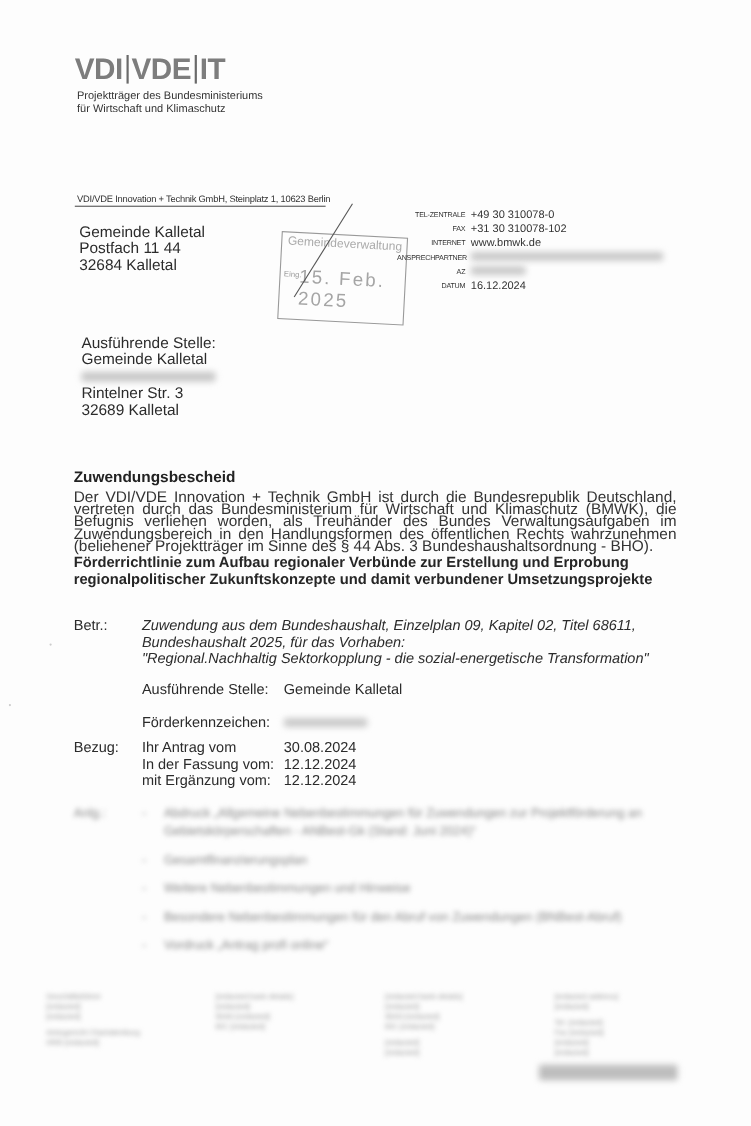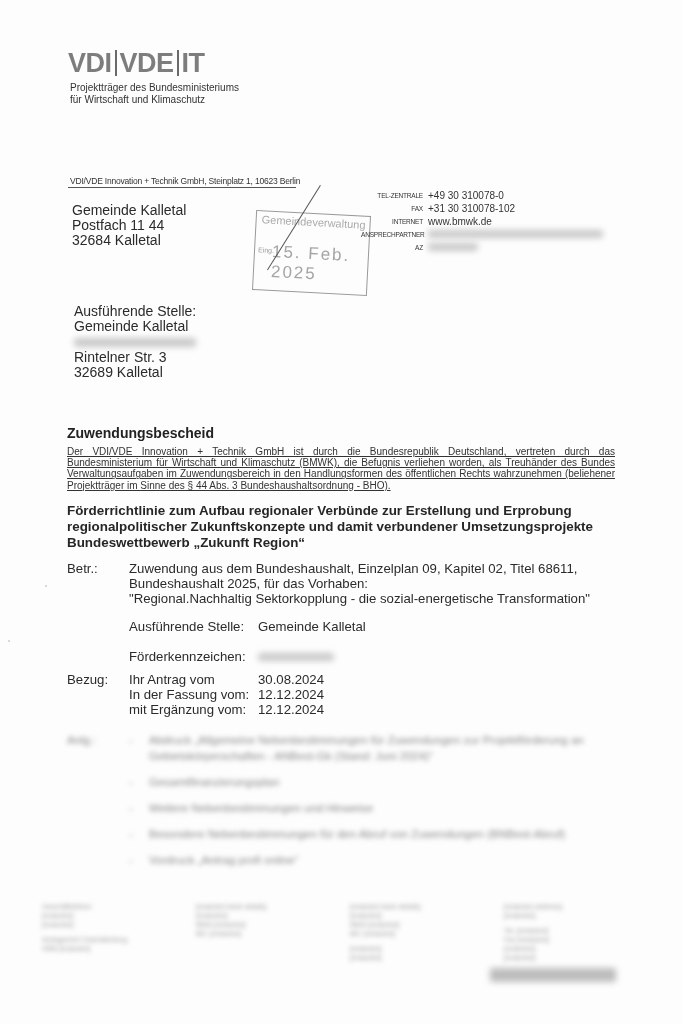--- a/index.html
+++ b/index.html
@@ -28,24 +28,24 @@
     
     .stamp { left: 254px; top: 213px; width: 113px; height: 78px; border: 1px solid #999; transform: rotate(3deg); }
     .stamp-top { left: 5px; top: 2px; font-size: 11px; color: #aaa; letter-spacing: 0px; }
     .stamp-eing { left: 3px; top: 35px; font-size: 7px; color: #999; }
     .stamp-date { left: 17px; top: 30px; font-size: 17px; color: #a5a5a5; letter-spacing: 2px; font-family: "Liberation Sans Narrow", "Liberation Sans", sans-serif; }
     .slash { left: 320px; top: 185px; width: 1px; height: 100px; background: #555; transform-origin: top left; transform: rotate(32deg); }
     
     .exec { left: 74px; top: 304px; font-size: 14px; line-height: 15px; color: #2b2b2b; }
     
     .title { left: 67px; top: 425px; font-size: 14px; font-weight: 700; color: #222; }
-    .intro { left: 67px; top: 446px; width: 548px; font-size: 10px; line-height: 11.2px; color: #333; text-align: justify; text-align-last: left; text-decoration: underline; }
+    .intro { left: 67px; top: 446px; width: 548px; font-size: 14px; line-height: 11.2px; color: #333; text-align: justify; text-align-last: left; }
     .bold-title { left: 67px; top: 503px; width: 570px; font-size: 13.4px; line-height: 16.2px; font-weight: 700; color: #262626; }
     .betr { left: 67px; top: 561px; font-size: 13.2px; line-height: 15px; color: #2b2b2b; }
-    .betr-body { left: 129px; top: 561px; font-size: 13.2px; line-height: 15px; color: #2b2b2b; white-space: nowrap; }
+    .betr-body { left: 129px; top: 561px; font-size: 13.2px; line-height: 15px; color: #2b2b2b; white-space: nowrap; font-style: italic; }
     .kv { left: 129px; font-size: 13.2px; line-height: 15px; color: #2b2b2b; white-space: nowrap; }
     .kv .k { display: inline-block; width: 129px; }
     .bez-label { left: 67px; top: 672px; font-size: 13.2px; color: #2b2b2b; text-align: center; }
     .anlagen { left: 67px; top: 732px; width: 560px; font-size: 11.5px; line-height: 16px; color: #888; filter: blur(2.6px); }
     .anlagen .lbl { position: absolute; left: 0; top: 0; }
     .anlagen ul { list-style: none; margin: 0; padding: 0 0 0 62px; }
     .anlagen li { position: relative; padding-left: 20px; margin-bottom: 10px; }
     .anlagen li::before { content: "-"; position: absolute; left: 0; }
     .footer { left: 42px; top: 902px; width: 600px; font-size: 7px; line-height: 9px; color: #999; filter: blur(2.4px); display: flex; gap: 24px; }
     .footer .col { width: 130px; }
@@ -98,37 +98,40 @@
     <span class="val">www.bmwk.de</span>
   </div>
   <div class="row">
     <span class="lbl">ANSPRECHPARTNER</span>
     <span class="val"><span class="blurbox" style="width:175px;height:8px;"></span></span>
   </div>
   <div class="row">
     <span class="lbl">AZ</span>
     <span class="val"><span class="blurbox" style="width:50px;height:8px;"></span></span>
   </div>
+  <div class="row">
+    <span class="lbl">DATUM</span>
+    <span class="val">16.12.2024</span>
+  </div>
 </div>
 
 <div class="abs exec">
   <div>Ausführende Stelle:</div>
   <div>Gemeinde Kalletal</div>
   <div style="height:16px;"><span class="blurbox" style="width:122px;height:9px;margin-top:4px;"></span></div>
   <div>Rintelner Str. 3</div>
   <div>32689 Kalletal</div>
 </div>
 
 <div class="abs title">Zuwendungsbescheid</div>
 <div class="abs intro">Der VDI/VDE Innovation + Technik GmbH ist durch die Bundesrepublik Deutschland, vertreten durch das Bundesministerium für Wirtschaft und Klimaschutz (BMWK), die Befugnis verliehen worden, als Treuhänder des Bundes Verwaltungsaufgaben im Zuwendungsbereich in den Handlungsformen des öffentlichen Rechts wahrzunehmen (beliehener Projektträger im Sinne des § 44 Abs. 3 Bundeshaushaltsordnung - BHO).</div>
 
 <div class="abs bold-title">
   <div>Förderrichtlinie zum Aufbau regionaler Verbünde zur Erstellung und Erprobung</div>
   <div>regionalpolitischer Zukunftskonzepte und damit verbundener Umsetzungsprojekte</div>
-  <div>Bundeswettbewerb „Zukunft Region“</div>
 </div>
 
 <div class="abs betr">Betr.:</div>
 <div class="abs betr-body">
   <div>Zuwendung aus dem Bundeshaushalt, Einzelplan 09, Kapitel 02, Titel 68611,</div>
   <div>Bundeshaushalt 2025, für das Vorhaben:</div>
   <div>"Regional.Nachhaltig Sektorkopplung - die sozial-energetische Transformation"</div>
 </div>
 
 <div class="abs kv" style="top:619px;">

